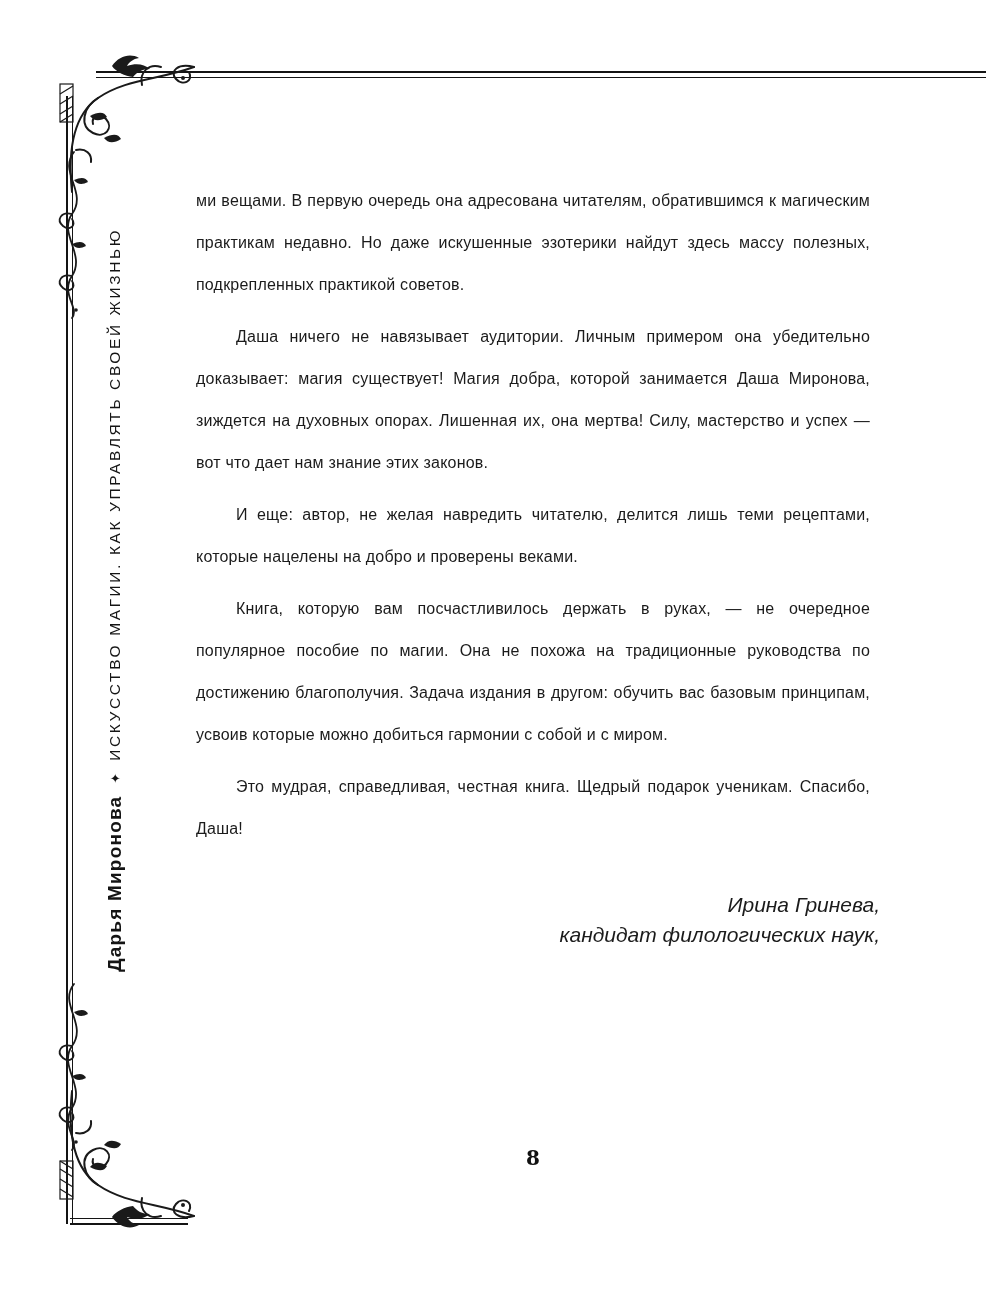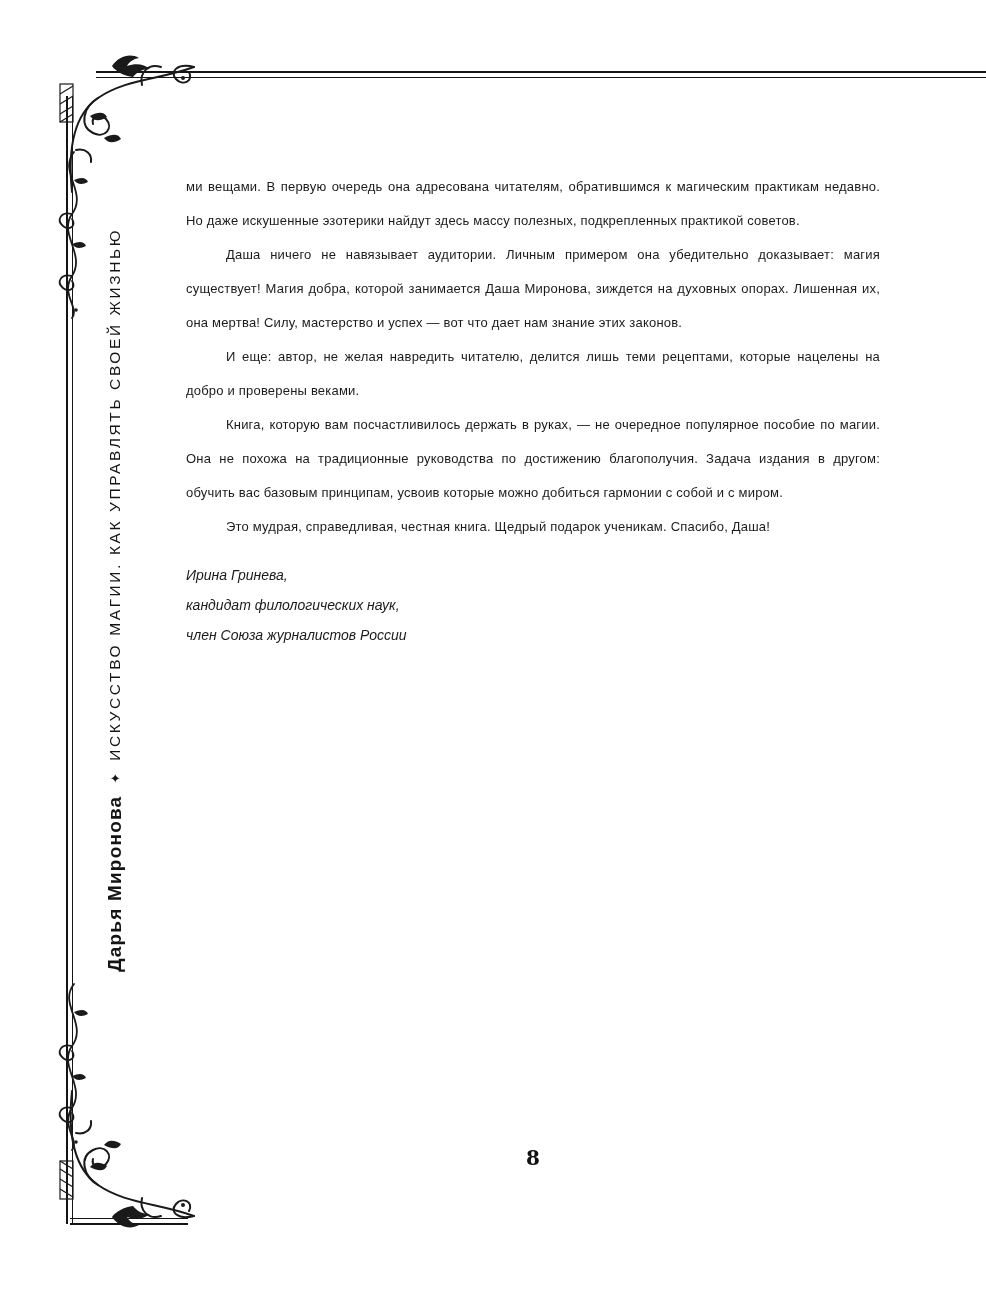--- a/index.html
+++ b/index.html
@@ -84,32 +84,33 @@
   }
 
   
   .content {
     position: absolute;
     left: 186px;
     top: 170px;
     width: 694px;
   }
   .content p {
-    margin: 0;
-    font-size: 13px;
-    line-height: 34px;
+    margin: 10px;
+    font-size: 16px;
+    line-height: 42px;
     letter-spacing: 0.2px;
     text-align: justify;
   }
   .content p.indent { text-indent: 40px; }
 
   .signature {
-    margin-top: 16px;
+    margin-top: 40px;
+    text-align: right;
     font-style: italic;
-    font-size: 14px;
+    font-size: 21px;
     line-height: 30px;
     color: #1b1b1b;
   }
 
   .page-number {
     position: absolute;
     left: 186px;
     top: 1146px;
     width: 694px;
     text-align: center;
@@ -211,19 +212,18 @@
   <div class="content">
     <p>ми вещами. В первую очередь она адресована читателям, обратившимся к магическим практикам недавно. Но даже искушенные эзотерики найдут здесь массу полезных, подкрепленных практикой советов.</p>
     <p class="indent">Даша ничего не навязывает аудитории. Личным примером она убедительно доказывает: магия существует! Магия добра, которой занимается Даша Миронова, зиждется на духовных опорах. Лишенная их, она мертва! Силу, мастерство и успех — вот что дает нам знание этих законов.</p>
     <p class="indent">И еще: автор, не желая навредить читателю, делится лишь теми рецептами, которые нацелены на добро и проверены веками.</p>
     <p class="indent">Книга, которую вам посчастливилось держать в руках, — не очередное популярное пособие по магии. Она не похожа на традиционные руководства по достижению благополучия. Задача издания в другом: обучить вас базовым принципам, усвоив которые можно добиться гармонии с собой и с миром.</p>
     <p class="indent">Это мудрая, справедливая, честная книга. Щедрый подарок ученикам. Спасибо, Даша!</p>
 
     <div class="signature">
       <div>Ирина Гринева,</div>
       <div>кандидат филологических наук,</div>
-      <div>член Союза журналистов России</div>
     </div>
   </div>
 
   <div class="page-number">8</div>
 
 </div>
 
 </body></html>

